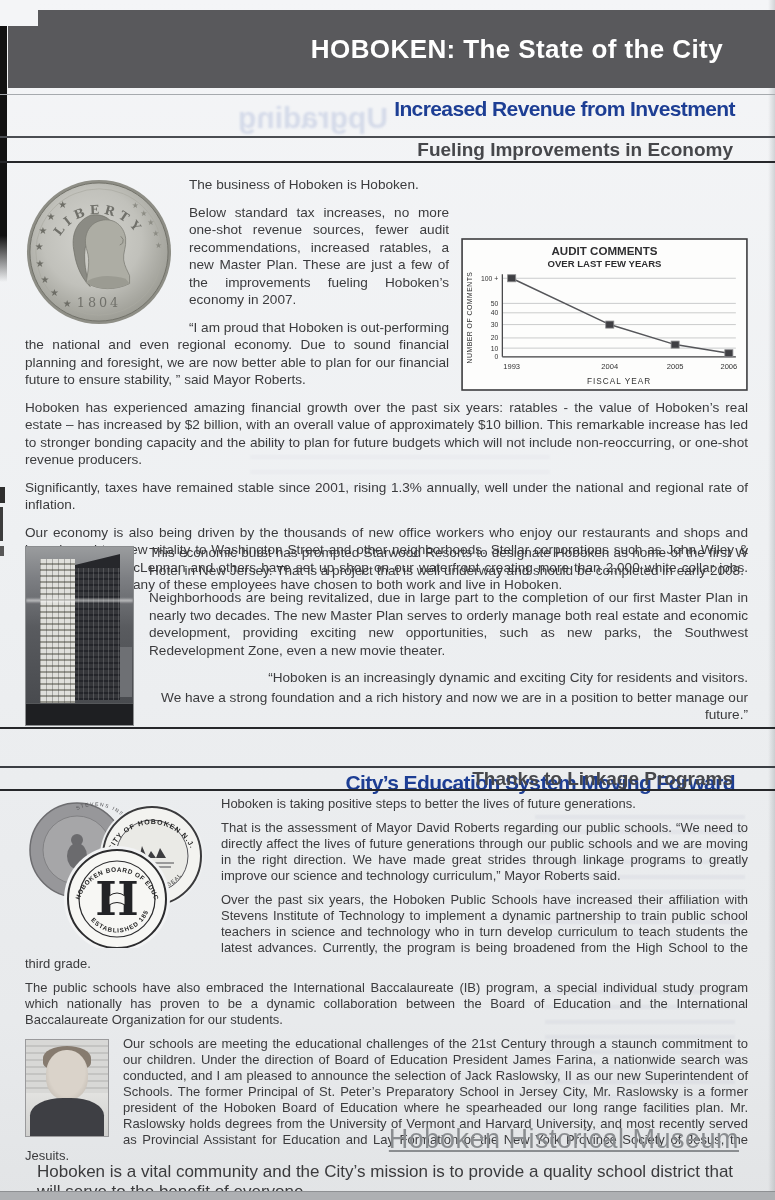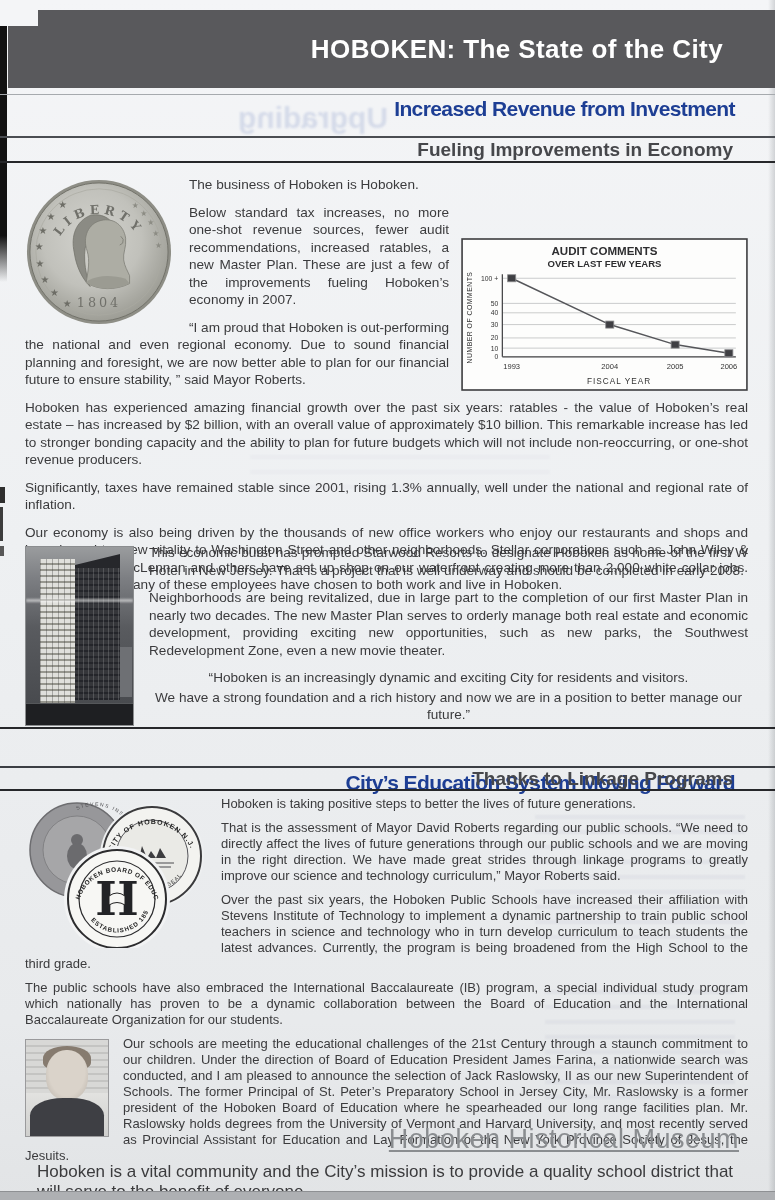--- a/index.html
+++ b/index.html
@@ -35,21 +35,21 @@
   .hl1{top:97px;}
   .hl2{top:729px;}
   .subhead{position:absolute;right:42px;margin:0;font-weight:bold;font-size:19px;color:#46474b;white-space:nowrap;}
   .sh1{top:139px;}
   .sh2{top:768px;}
   
   .content{position:absolute;left:25px;width:723px;text-align:justify;}
   .content p{margin:0 0 10px;}
   .sec1{top:176px;font-size:13.6px;line-height:17.5px;}
   .hotel{top:544px;font-size:13.6px;line-height:17.5px;}
-  .hotel .quote-line{text-align:center;margin:0 0 2px;}
+  .hotel .quote-line{text-align:right;margin:0 0 2px;}
   .edu{top:796px;font-size:13px;line-height:16px;}
   .edu p{margin:0 0 8px;}
   .closing{position:absolute;top:1150px;left:25px;width:712px;margin:12px;font-size:17px;color:#343436;text-align:left;}
   .watermark{position:absolute;top:1124px;right:36px;font-size:27px;color:#8a8d90;letter-spacing:.5px;white-space:nowrap;text-decoration:underline;}
   
   .coin-wrap{float:left;width:148px;height:148px;margin:2px 16px 6px 0;}
   
   .chart-box{float:right;width:287px;margin:34px 0 8px 12px;}
   .chart-box svg{display:block;width:287px;height:153px;}
   svg text{font-family:"Liberation Sans",sans-serif;}

